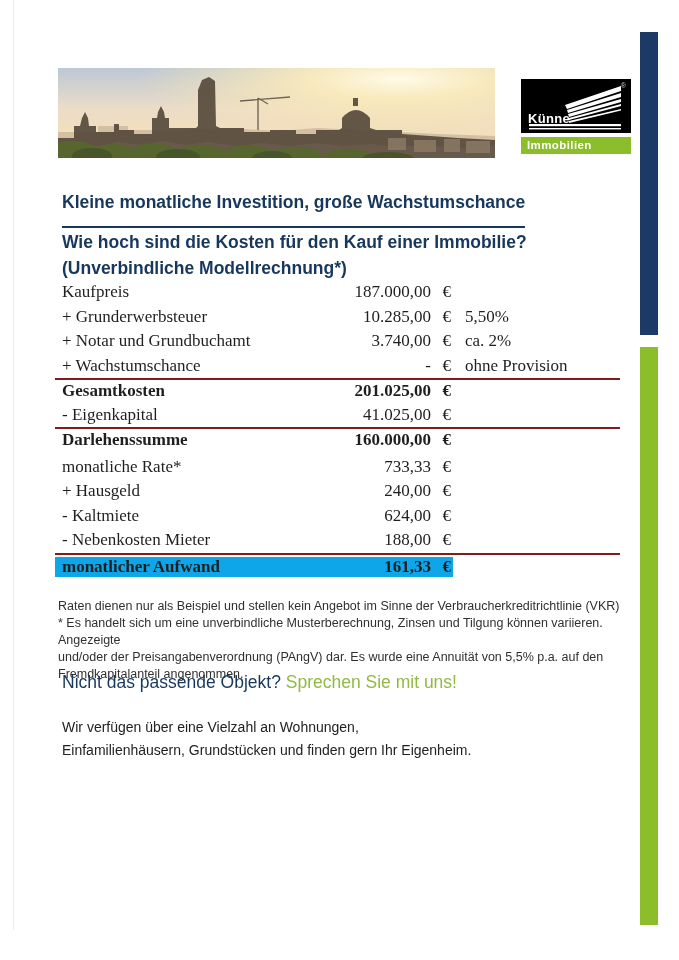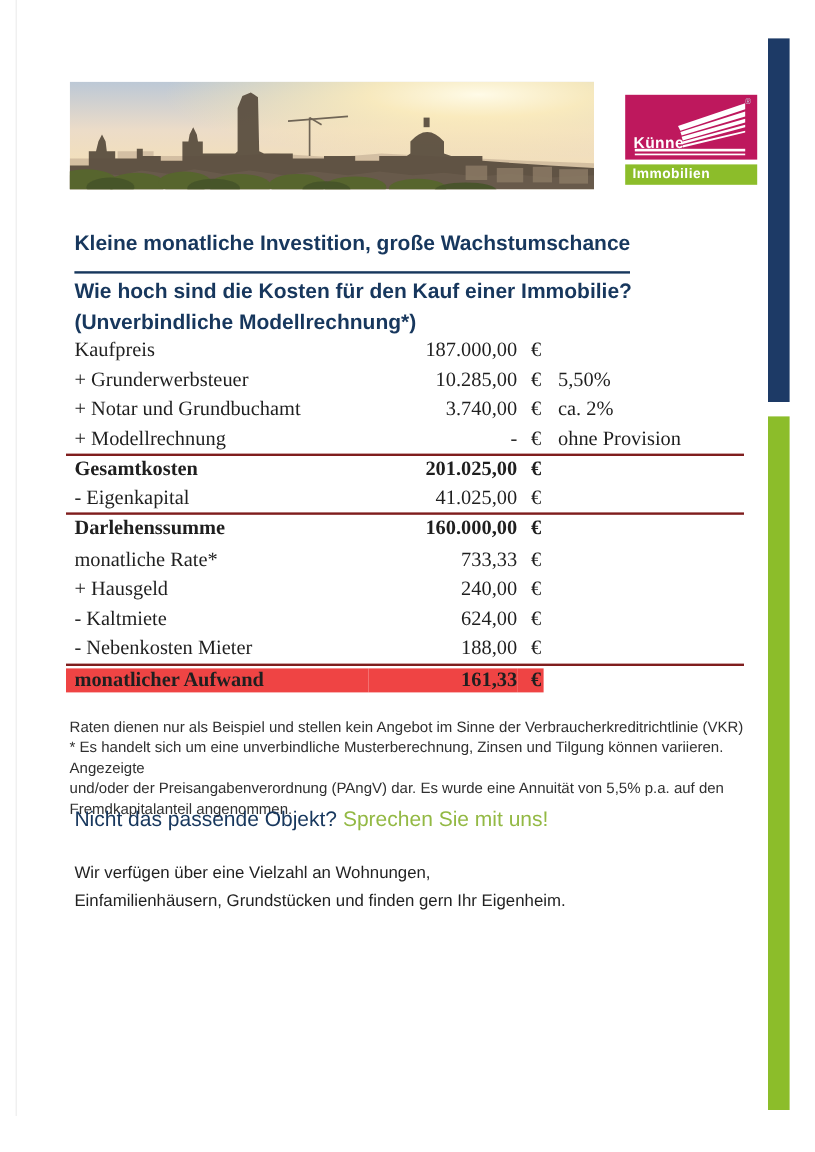--- a/index.html
+++ b/index.html
@@ -9,21 +9,21 @@
     box-sizing:border-box;
   }
   .edge-left { position:absolute; left:13px; top:0; width:1px; height:930px; background:#ededed; }
 
   
   .photo { position:absolute; left:58px; top:68px; width:437px; height:90px; overflow:hidden; }
   .photo svg { display:block; width:100%; height:100%; }
 
   
   .logo { position:absolute; left:521px; top:79px; width:110px; }
-  .logo-box { position:relative; height:54px; background:#be185d; }
+  .logo-box { position:relative; height:54px; background:#000000; }
   .logo-name { position:absolute; left:7px; bottom:7px; color:#ffffff; font-weight:bold; font-size:13px; letter-spacing:0.3px; }
   .logo-reg { position:absolute; right:5px; top:3px; color:#c3cddd; font-size:7px; }
   .logo-building { position:absolute; right:2px; top:4px; width:104px; height:48px; }
   .logo-green { margin-top:4px; height:17px; background:#8cbd2a; color:#ffffff; font-weight:bold;
                 font-size:11.5px; line-height:17px; padding-left:6px; letter-spacing:0.4px; }
 
   
   .bar-blue  { position:absolute; left:640px; top:32px;  width:18px; height:303px; background:#1d3a66; }
   .bar-green { position:absolute; left:640px; top:347px; width:18px; height:578px; background:#8cbd2a; }
 
@@ -37,21 +37,21 @@
   .trow { display:grid; grid-template-columns:252px 124px 22px auto; align-items:center;
           min-height:24.5px; box-sizing:border-box; }
   .trow.bt { border-top:2px solid #7f1d1d; }
   .trow.bold { font-weight:bold; }
   .trow.gap { margin-top:3px; }
   .trow.hlrow { min-height:27px; }
   .c-label { padding-left:7px; white-space:nowrap; }
   .c-amount { text-align:right; white-space:nowrap; }
   .c-cur { text-align:right; padding-right:2px; }
   .c-note { padding-left:12px; white-space:nowrap; }
-  .hl { background:#ef4444; }
+  .hl { background:#0ea5e9; }
 
   
   .footnote { position:absolute; left:58px; top:598px; width:580px; font-size:12.5px; color:#303030; line-height:17px; }
 
   
   .cta { position:absolute; left:62px; top:672px; font-size:17.5px; font-weight:normal; }
   .cta-q { color:#17375d; }
   .cta-a { color:#93b944; }
 
   .closing { position:absolute; left:62px; top:716px; font-size:14px; color:#222222; line-height:23px; }
@@ -160,21 +160,21 @@
           <span class="c-cur">€</span>
           <span class="c-note">5,50%</span>
         </div>
         <div class="trow">
           <span class="c-label">+ Notar und Grundbuchamt</span>
           <span class="c-amount">3.740,00</span>
           <span class="c-cur">€</span>
           <span class="c-note">ca. 2%</span>
         </div>
         <div class="trow">
-          <span class="c-label">+ Modellrechnung</span>
+          <span class="c-label">+ Wachstumschance</span>
           <span class="c-amount">-</span>
           <span class="c-cur">€</span>
           <span class="c-note">ohne Provision</span>
         </div>
         <div class="trow bold bt">
           <span class="c-label">Gesamtkosten</span>
           <span class="c-amount">201.025,00</span>
           <span class="c-cur">€</span>
           <span class="c-note"></span>
         </div>

